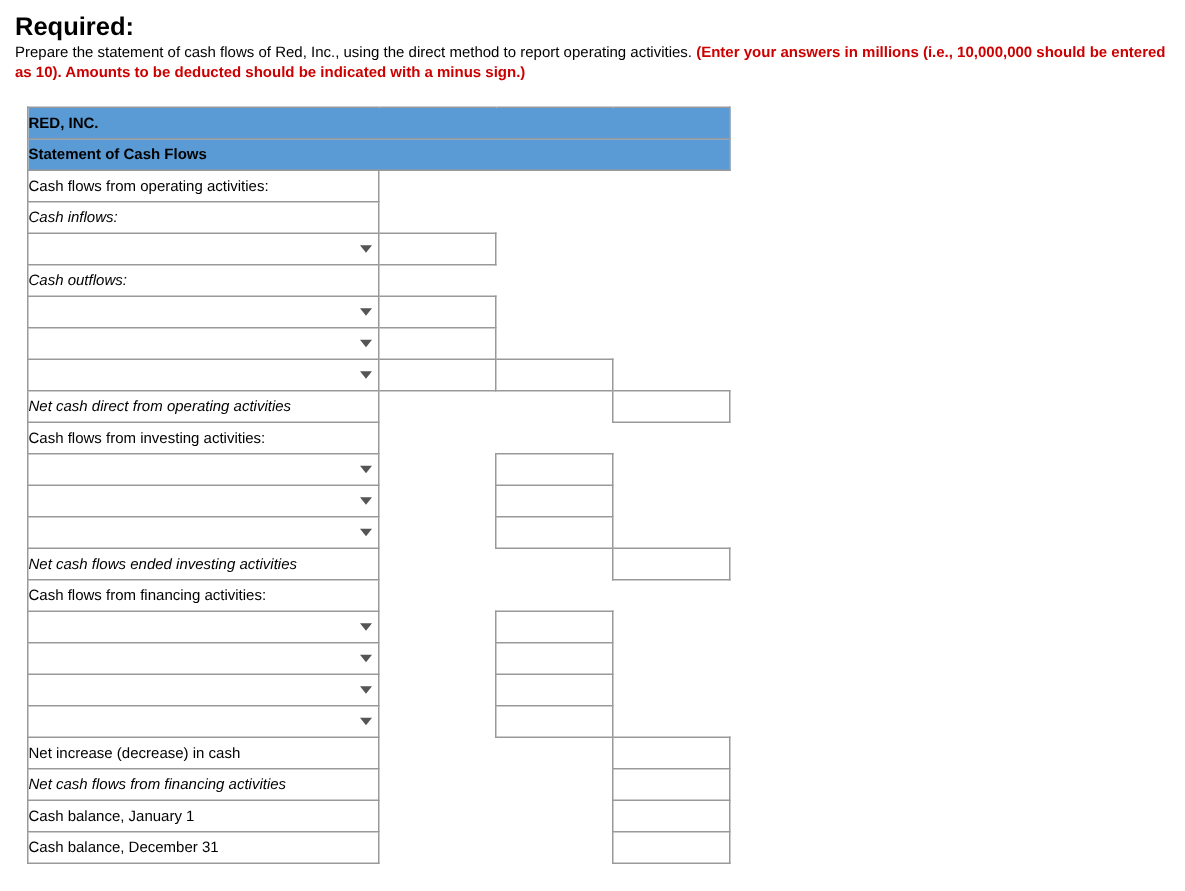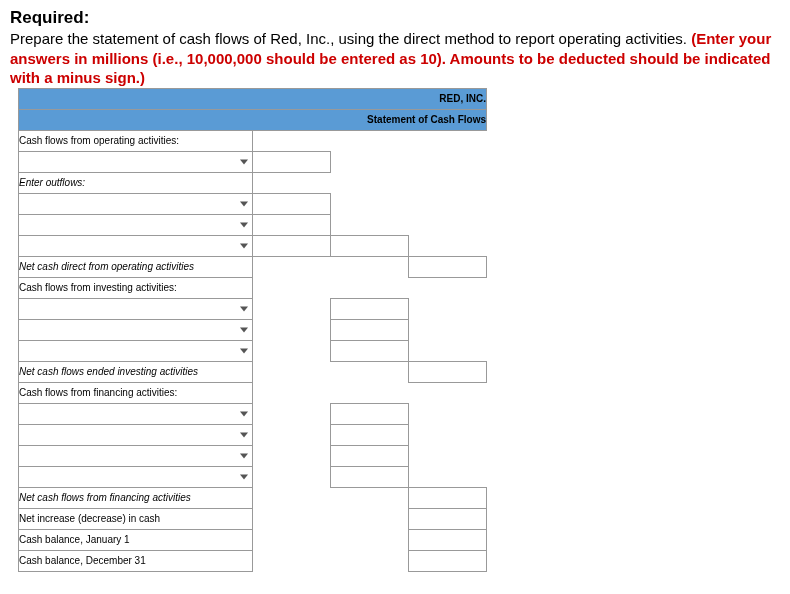--- a/index.html
+++ b/index.html
@@ -9,23 +9,23 @@
     padding: 8px 10px;
     color: #000;
     background: #fff;
   }
   .required-heading {
     font-weight: bold;
     font-size: 17px;
     margin-bottom: 1px;
   }
   .instructions {
-    font-size: 15px;
+    font-size: 10px;
     line-height: 1.3;
-    margin-bottom: 0;
+    margin-bottom: 16px;
   }
   .red-text {
     color: #cc0000;
     font-weight: bold;
   }
   table.cashflow {
     border-collapse: collapse;
     margin-left: 8px;
     table-layout: fixed;
   }
@@ -37,21 +37,21 @@
     font-size: 10px;
   }
   .col-label {
     width: 234px;
   }
   .col-amt {
     width: 78px;
   }
   .header-blue {
     background: #5a9bd5;
-    text-align: right;
+    text-align: left;
     font-weight: bold;
     font-size: 10px;
     padding: 3px 0;
   }
   .label-cell {
     padding-left: 4px;
     font-size: 10px;
   }
   .label-italic {
     font-style: italic;
@@ -105,30 +105,36 @@
         <td colspan="4" class="header-blue">Statement of Cash Flows</td>
       </tr>
 
   <tr>
     <td class="label-cell">Cash flows from operating activities:</td>
     <td class="noborder"></td>
     <td class="noborder"></td>
     <td class="noborder"></td>
   </tr>
 
-
-  <tr>
-    <td class="dropdown-cell"></td>
-    <td class="amt-input"></td>
-    <td class="noborder"></td>
-    <td class="noborder"></td>
-  </tr>
-
-  <tr>
-    <td class="label-cell label-italic">Enter outflows:</td>
+  <tr>
+    <td class="label-cell label-italic">Cash inflows:</td>
+    <td class="noborder"></td>
+    <td class="noborder"></td>
+    <td class="noborder"></td>
+  </tr>
+
+  <tr>
+    <td class="dropdown-cell"></td>
+    <td class="amt-input"></td>
+    <td class="noborder"></td>
+    <td class="noborder"></td>
+  </tr>
+
+  <tr>
+    <td class="label-cell label-italic">Cash outflows:</td>
     <td class="noborder"></td>
     <td class="noborder"></td>
     <td class="noborder"></td>
   </tr>
 
   <tr>
     <td class="dropdown-cell"></td>
     <td class="amt-input"></td>
     <td class="noborder"></td>
     <td class="noborder"></td>
@@ -212,28 +218,28 @@
     <td class="noborder"></td>
   </tr>
   <tr>
     <td class="dropdown-cell"></td>
     <td class="noborder"></td>
     <td class="amt-input"></td>
     <td class="noborder"></td>
   </tr>
 
   <tr>
+    <td class="label-cell label-indent">Net increase (decrease) in cash</td>
+    <td class="noborder"></td>
+    <td class="noborder"></td>
+    <td class="amt-input"></td>
+  </tr>
+
+  <tr>
     <td class="label-cell label-italic">Net cash flows from financing activities</td>
-    <td class="noborder"></td>
-    <td class="noborder"></td>
-    <td class="amt-input"></td>
-  </tr>
-
-  <tr>
-    <td class="label-cell label-indent">Net increase (decrease) in cash</td>
     <td class="noborder"></td>
     <td class="noborder"></td>
     <td class="amt-input"></td>
   </tr>
 
   <tr>
     <td class="label-cell">Cash balance, January 1</td>
     <td class="noborder"></td>
     <td class="noborder"></td>
     <td class="amt-input"></td>

